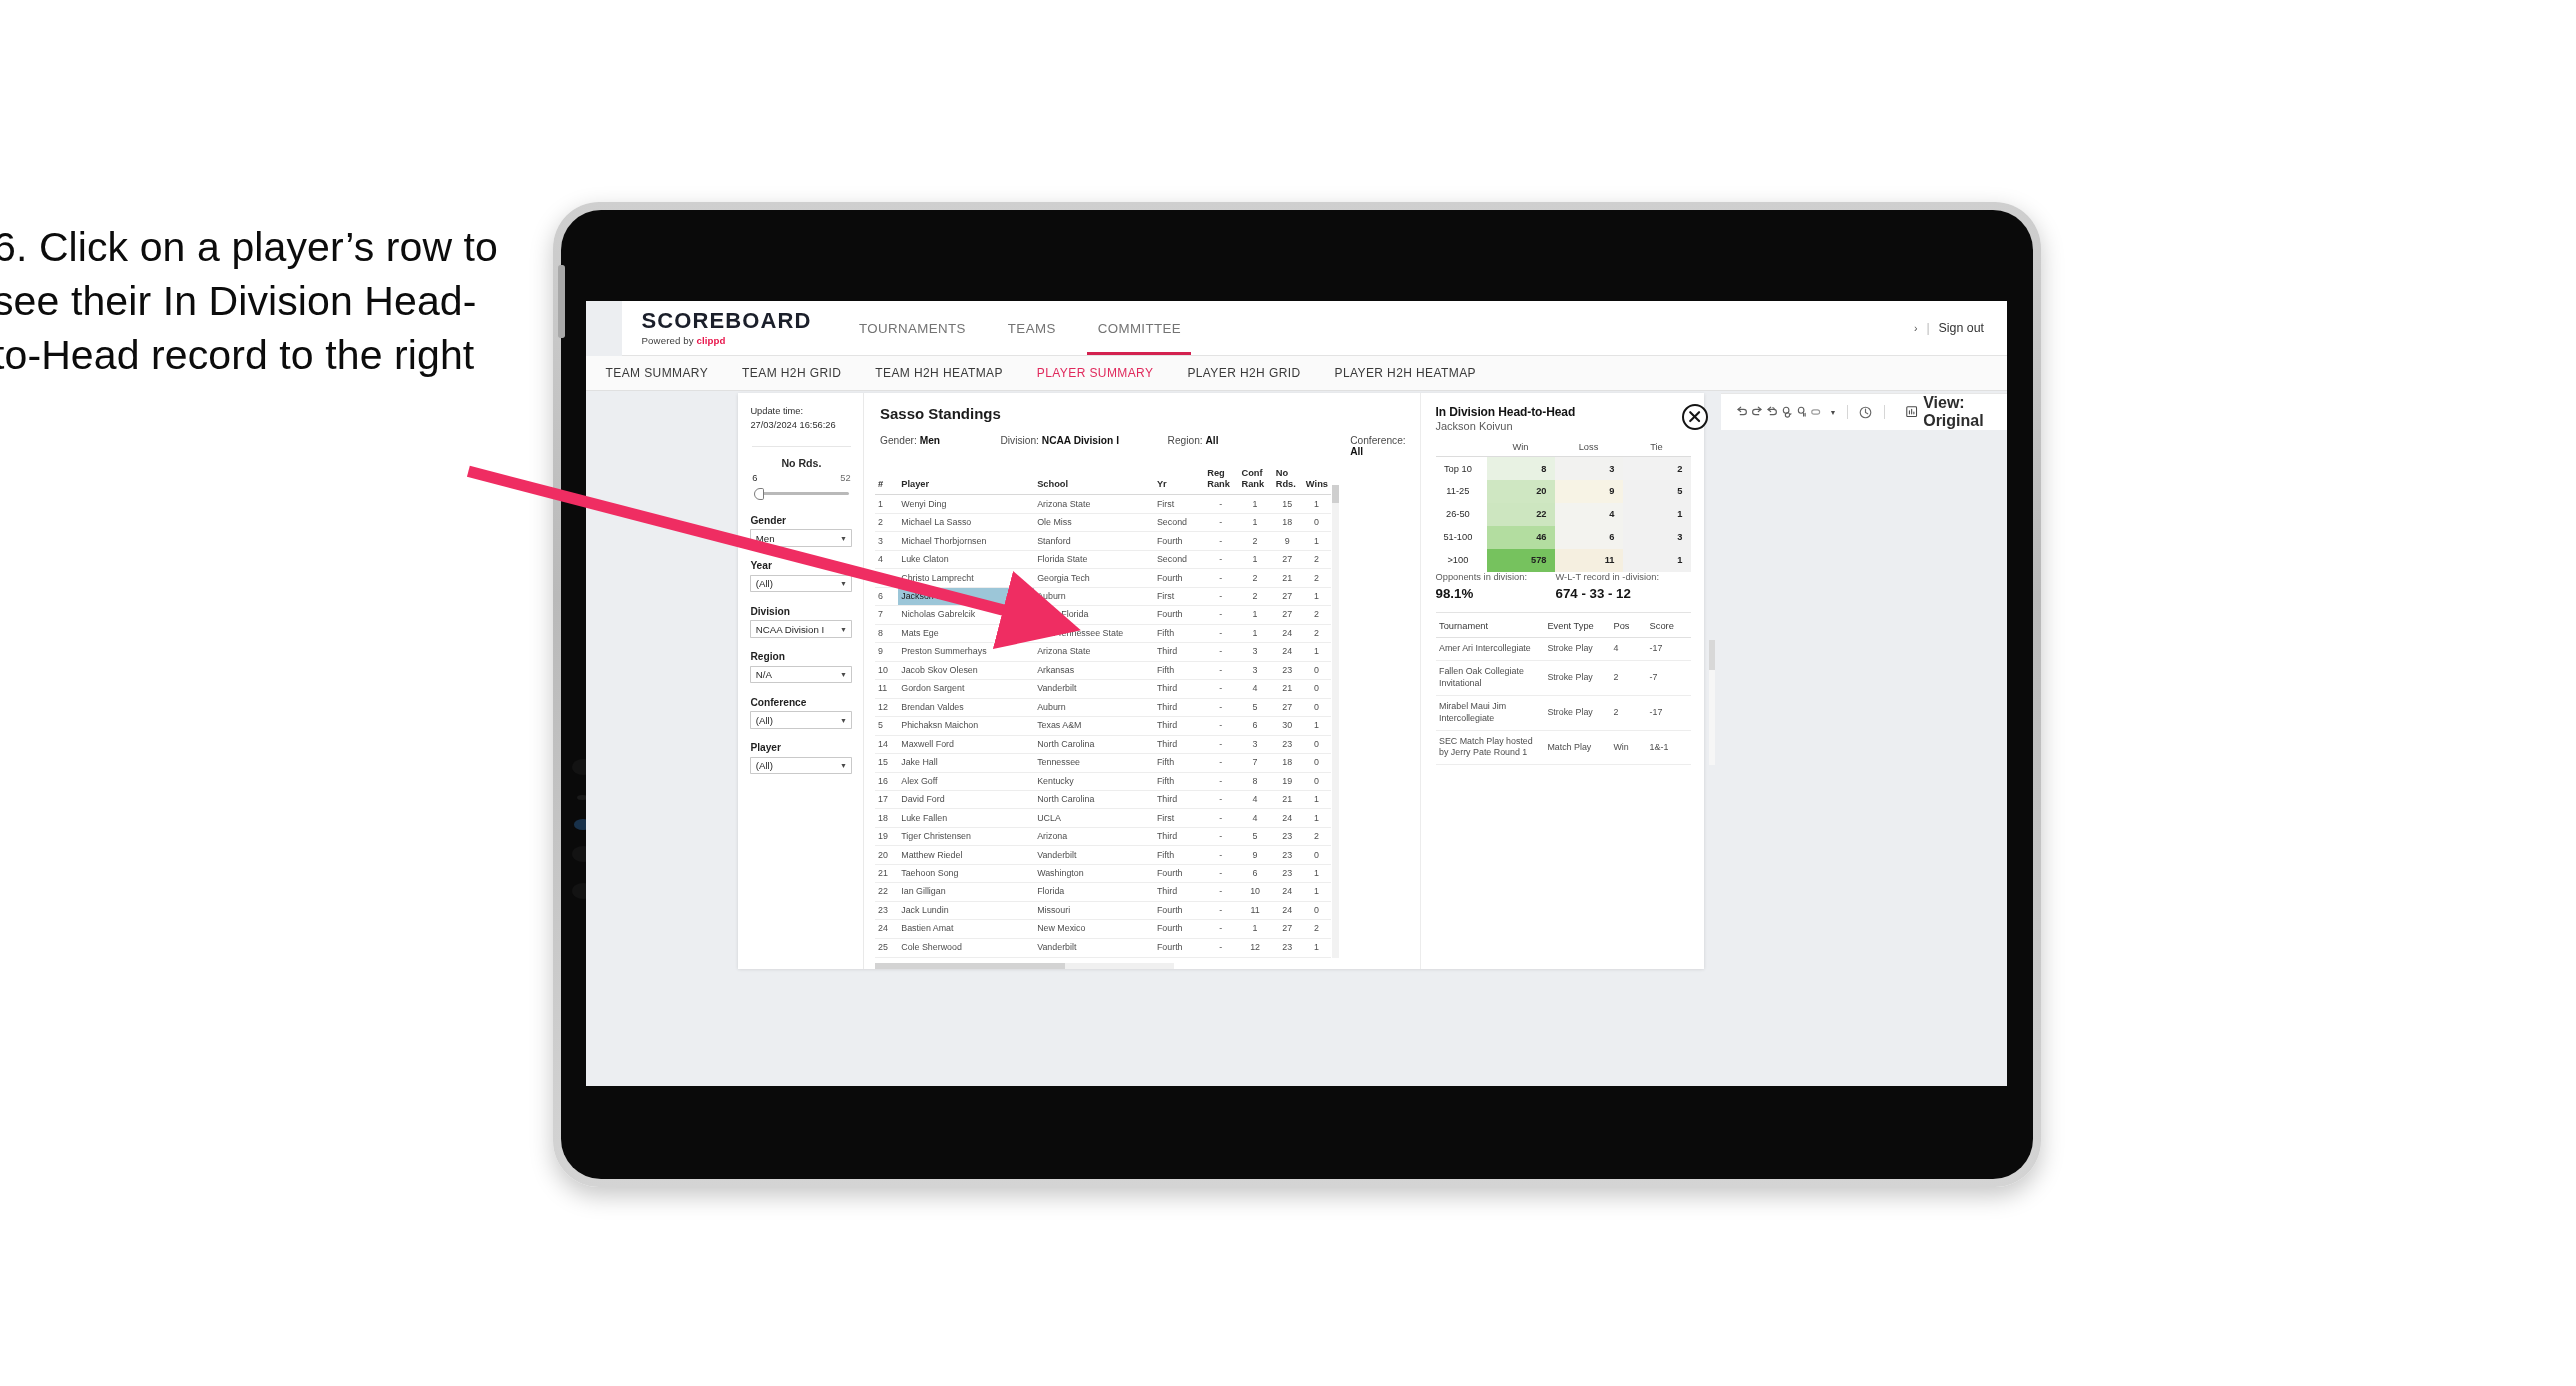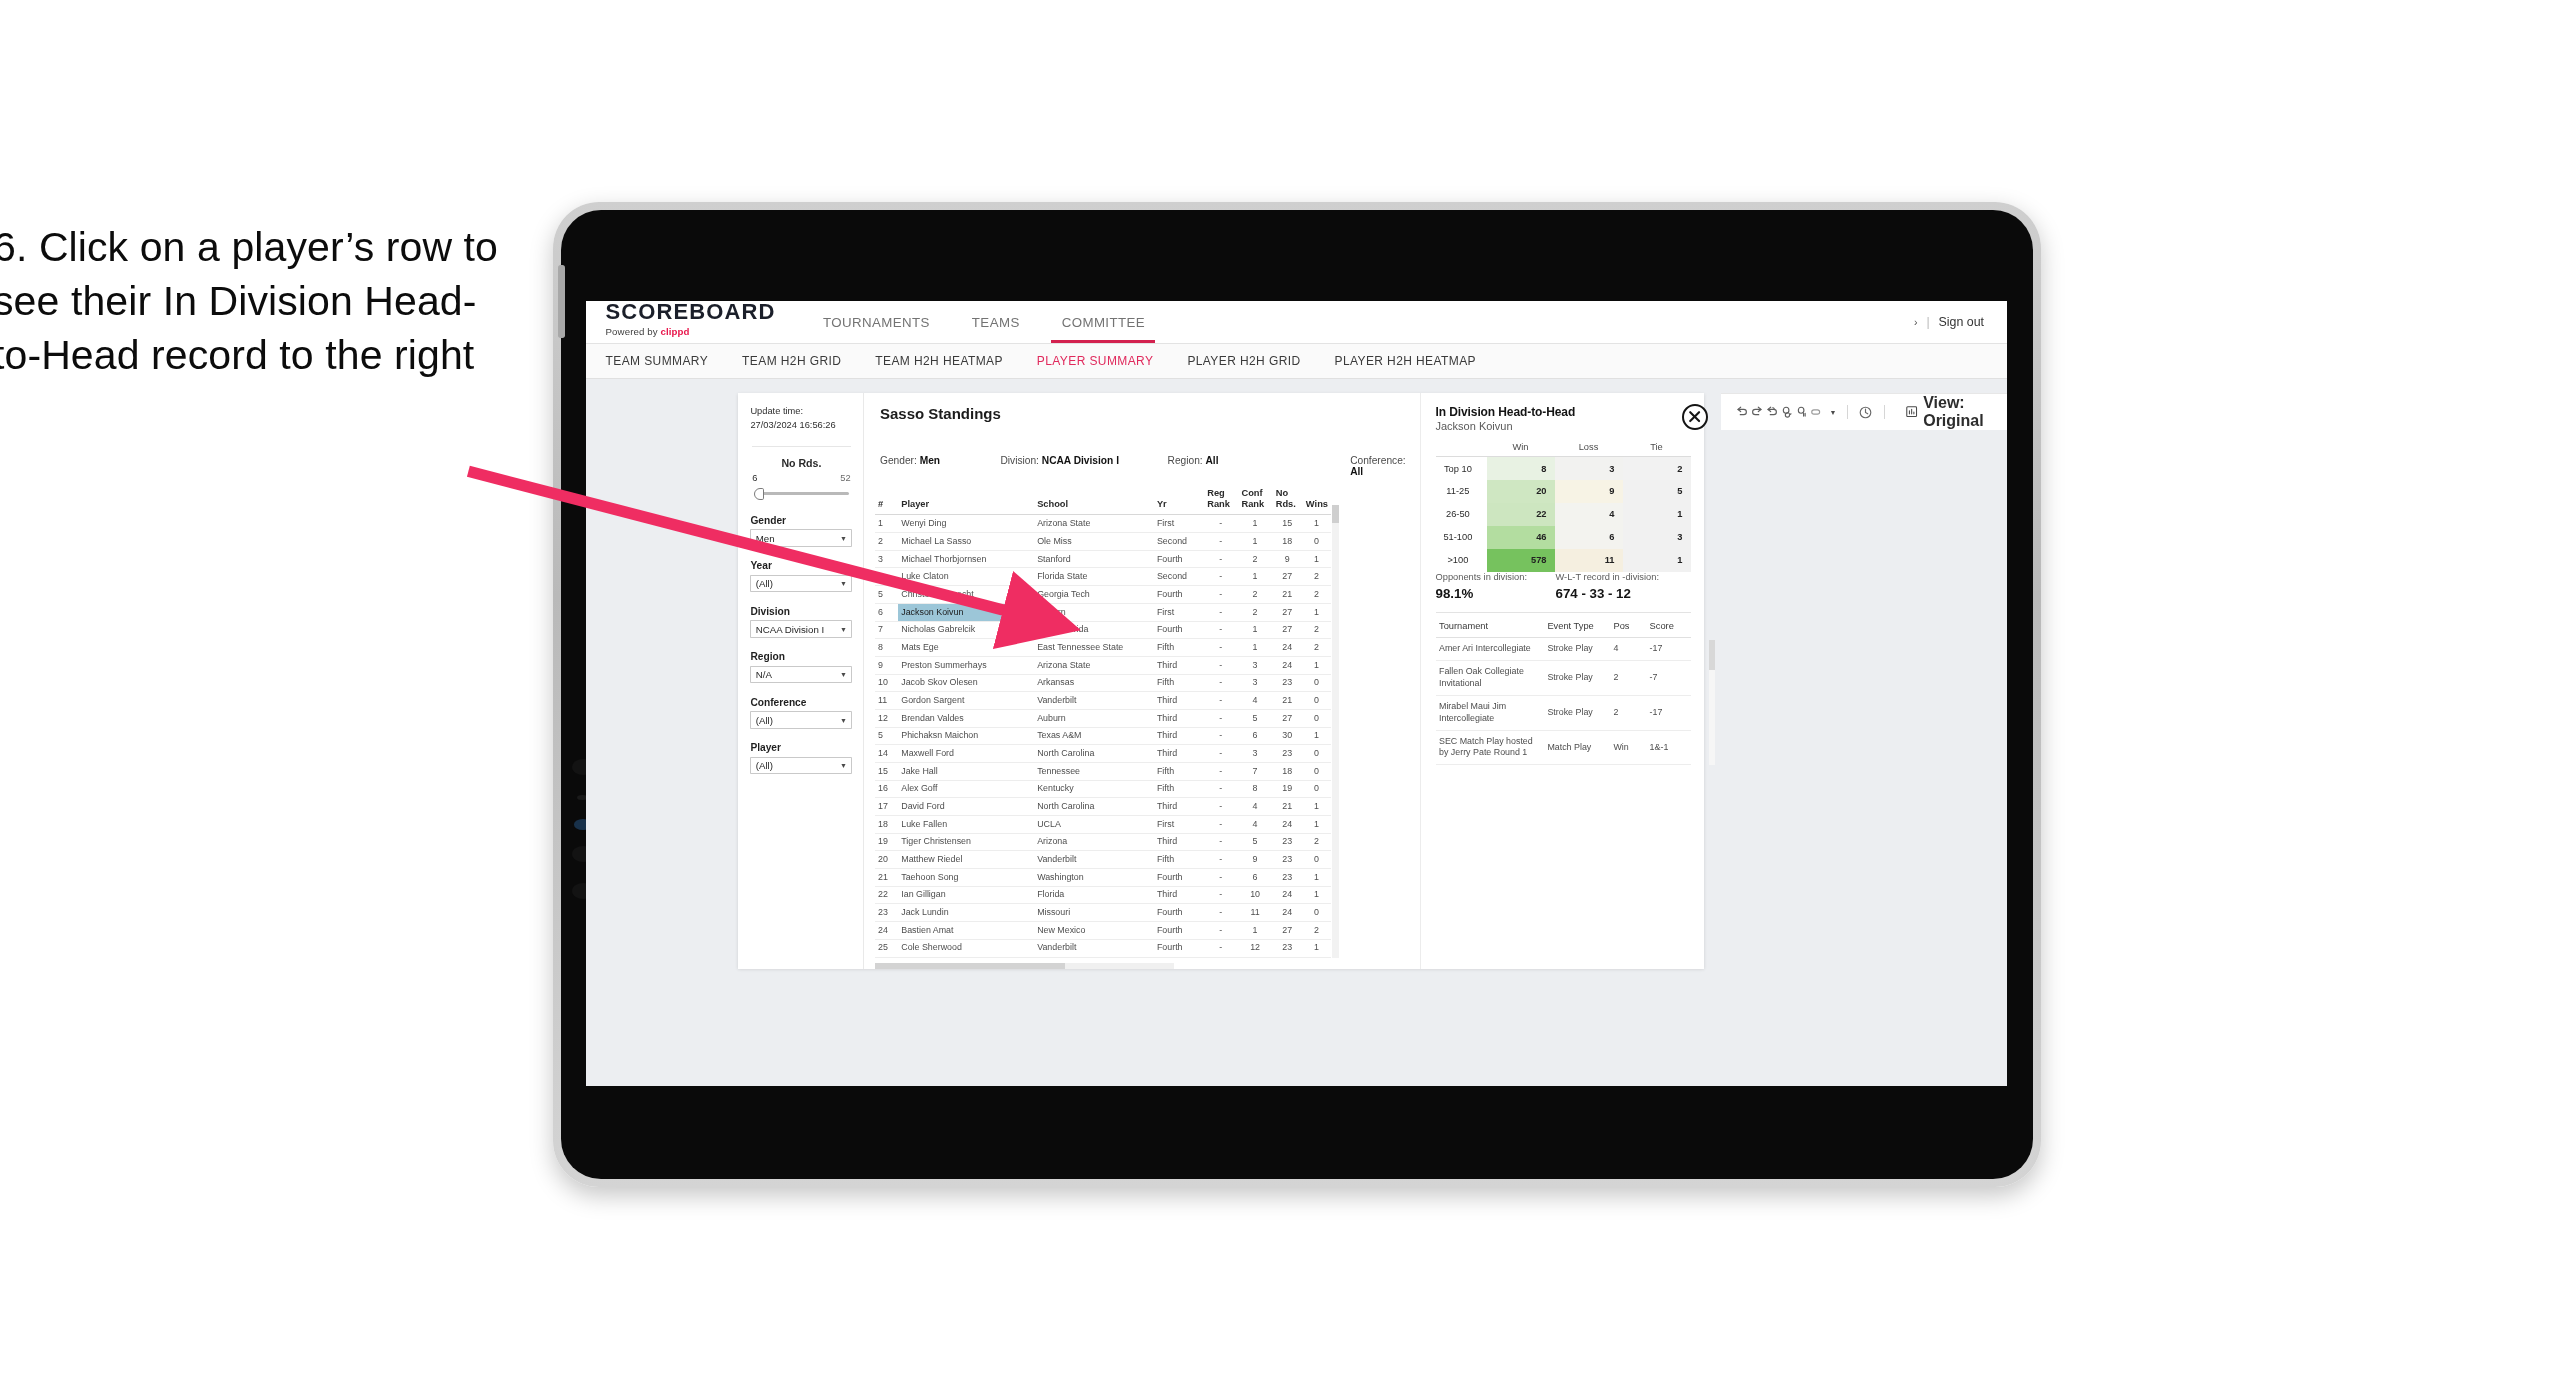--- a/index.html
+++ b/index.html
@@ -38,22 +38,22 @@
   #btn-v4 { position:absolute; left:10.6px; top:636px; width:23px; height:16px; background:#131313; border-radius:50%;}
   #btn-v5 { position:absolute; left:10.6px; top:673px; width:23px; height:16px; background:#131313; border-radius:50%;}
 
   
   #screen {
     position: absolute; left: 586px; top: 301px; width: 1421px; height: 785px;
     background: #eceef1; overflow: hidden;
   }
 
   
-  .app-header { height: 43px; background:#fff; display:flex; position:relative;
-                border-bottom:0.9px solid #e3e3e3; }
+  .app-header { height: 55px; background:#fff; display:flex; align-items:center; position:relative;
+                border-bottom:0.9px solid #e3e3e3;margin-left:36px; }
   .brand { padding-left: 19.5px; padding-right: 26.6px; }
   .brand-title { font-size: 22px; font-weight: 800; letter-spacing: 1.1px; color:#1b1f2a;
                  font-family:"Liberation Sans", sans-serif; line-height:1; }
   .brand-sub { font-size: 9.7px; color:#3d3d3d; margin-top:2.7px; letter-spacing:0.1px; }
   .brand-sub .clippd { color:#e8174c; font-weight:700; }
   .nav-top { display:flex; align-items:center; height:100%; }
   .nav-top-item {
     font-size: 13.3px; color:#737373; letter-spacing:0.4px; padding: 0 21px; height:100%;
     display:flex; align-items:center; position:relative; cursor:pointer;
   }
@@ -98,21 +98,21 @@
     display:flex; align-items:center; padding:0 4.4px; font-size:9.7px; color:#262626; position:relative;
     cursor:pointer;
   }
   .fld-select .caret { margin-left:auto; font-size:7px; color:#4a4a4a; }
 
   
   .main { flex:1; min-width:0; display:flex; flex-direction:column; }
   .standings-head { padding:12.4px 0 0 16px; }
   .standings-title { font-size:15px; font-weight:700; color:#1c1c1c; }
   .meta-row { display:flex; margin-top:12.4px; font-size:10.2px; color:#4a4a4a; }
-  .meta-row .mi { margin-right:0;margin-top:20px; }
+  .meta-row .mi { margin-right:0; }
   .mi-1 { width:124px; } .mi-2 { width:172px; } .mi-3 { width:188px; }
   .meta-row b { color:#111; font-weight:700; }
 
   .table-wrap { margin-top:8.9px; padding-left:0; flex:1; min-height:0; display:flex; }
   table.standings { border-collapse:collapse; width:456px; margin-left:10.6px; table-layout:fixed; }
   table.standings th {
     font-size:9.3px; color:#2a2a2a; font-weight:700; text-align:left; padding:2.7px 3.5px 5.3px 3.5px;
     border-bottom:0.9px solid #d8d8d8; vertical-align:bottom; line-height:1.12;
   }
   table.standings td {

